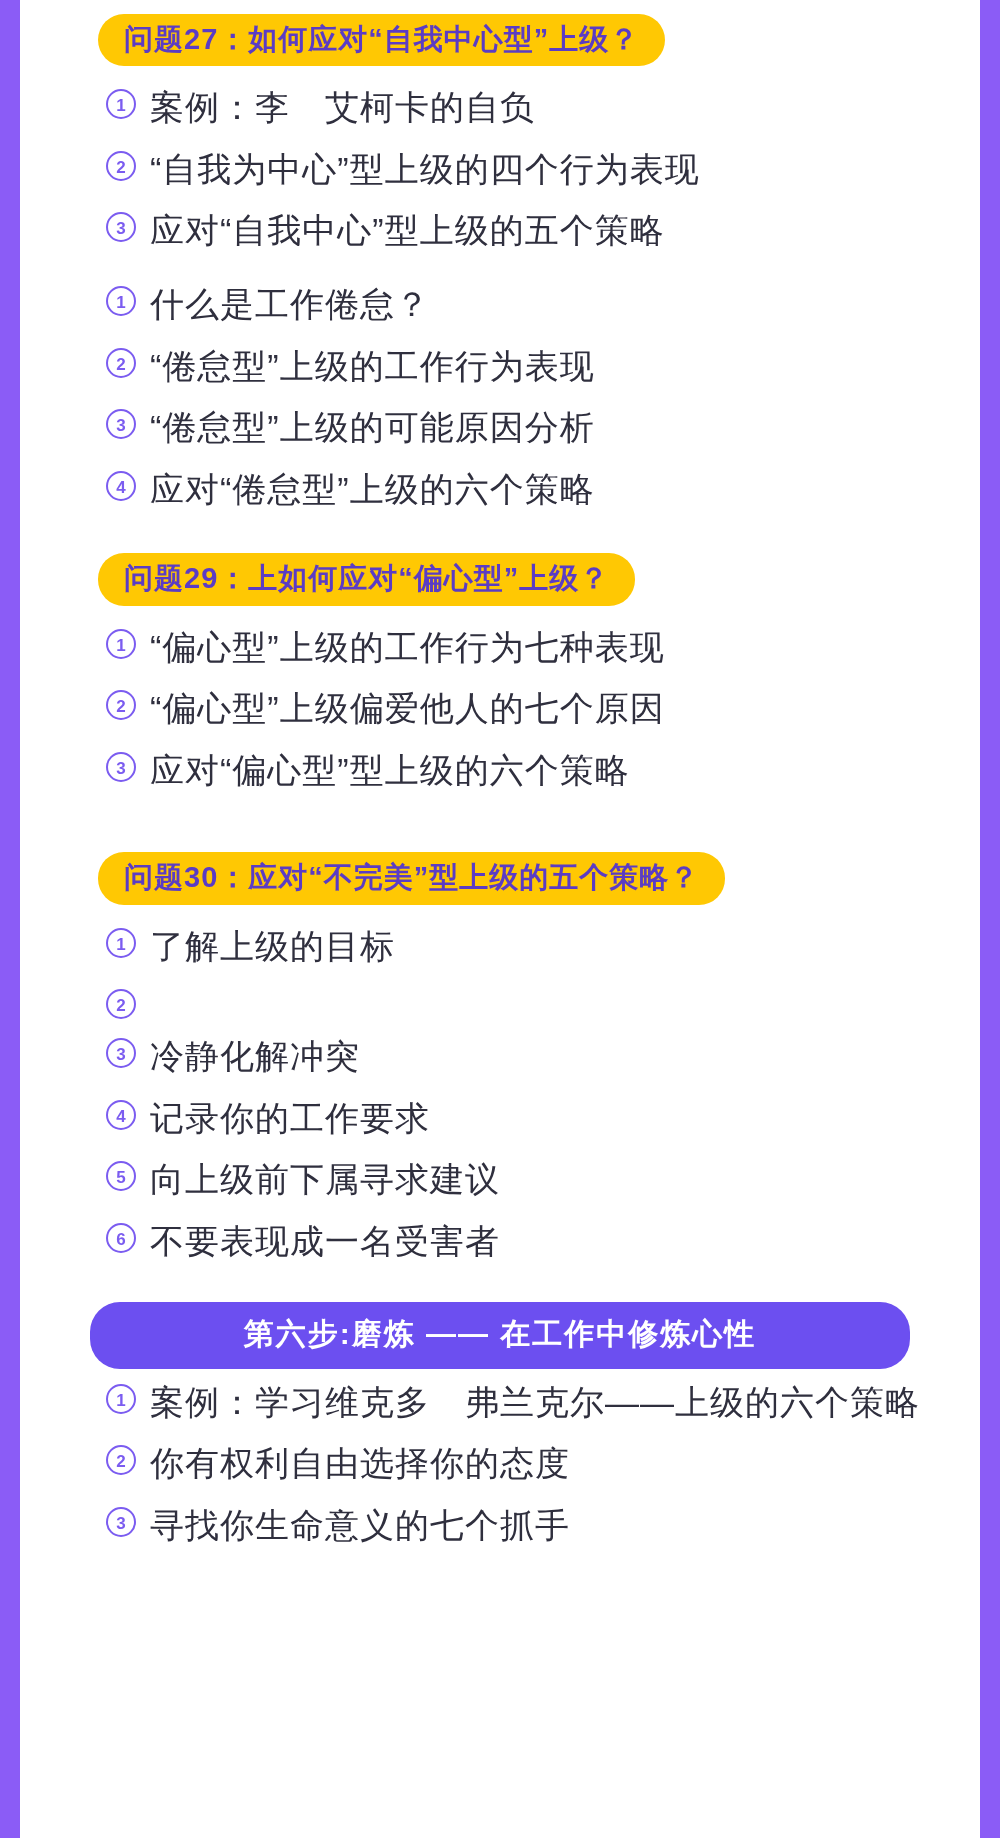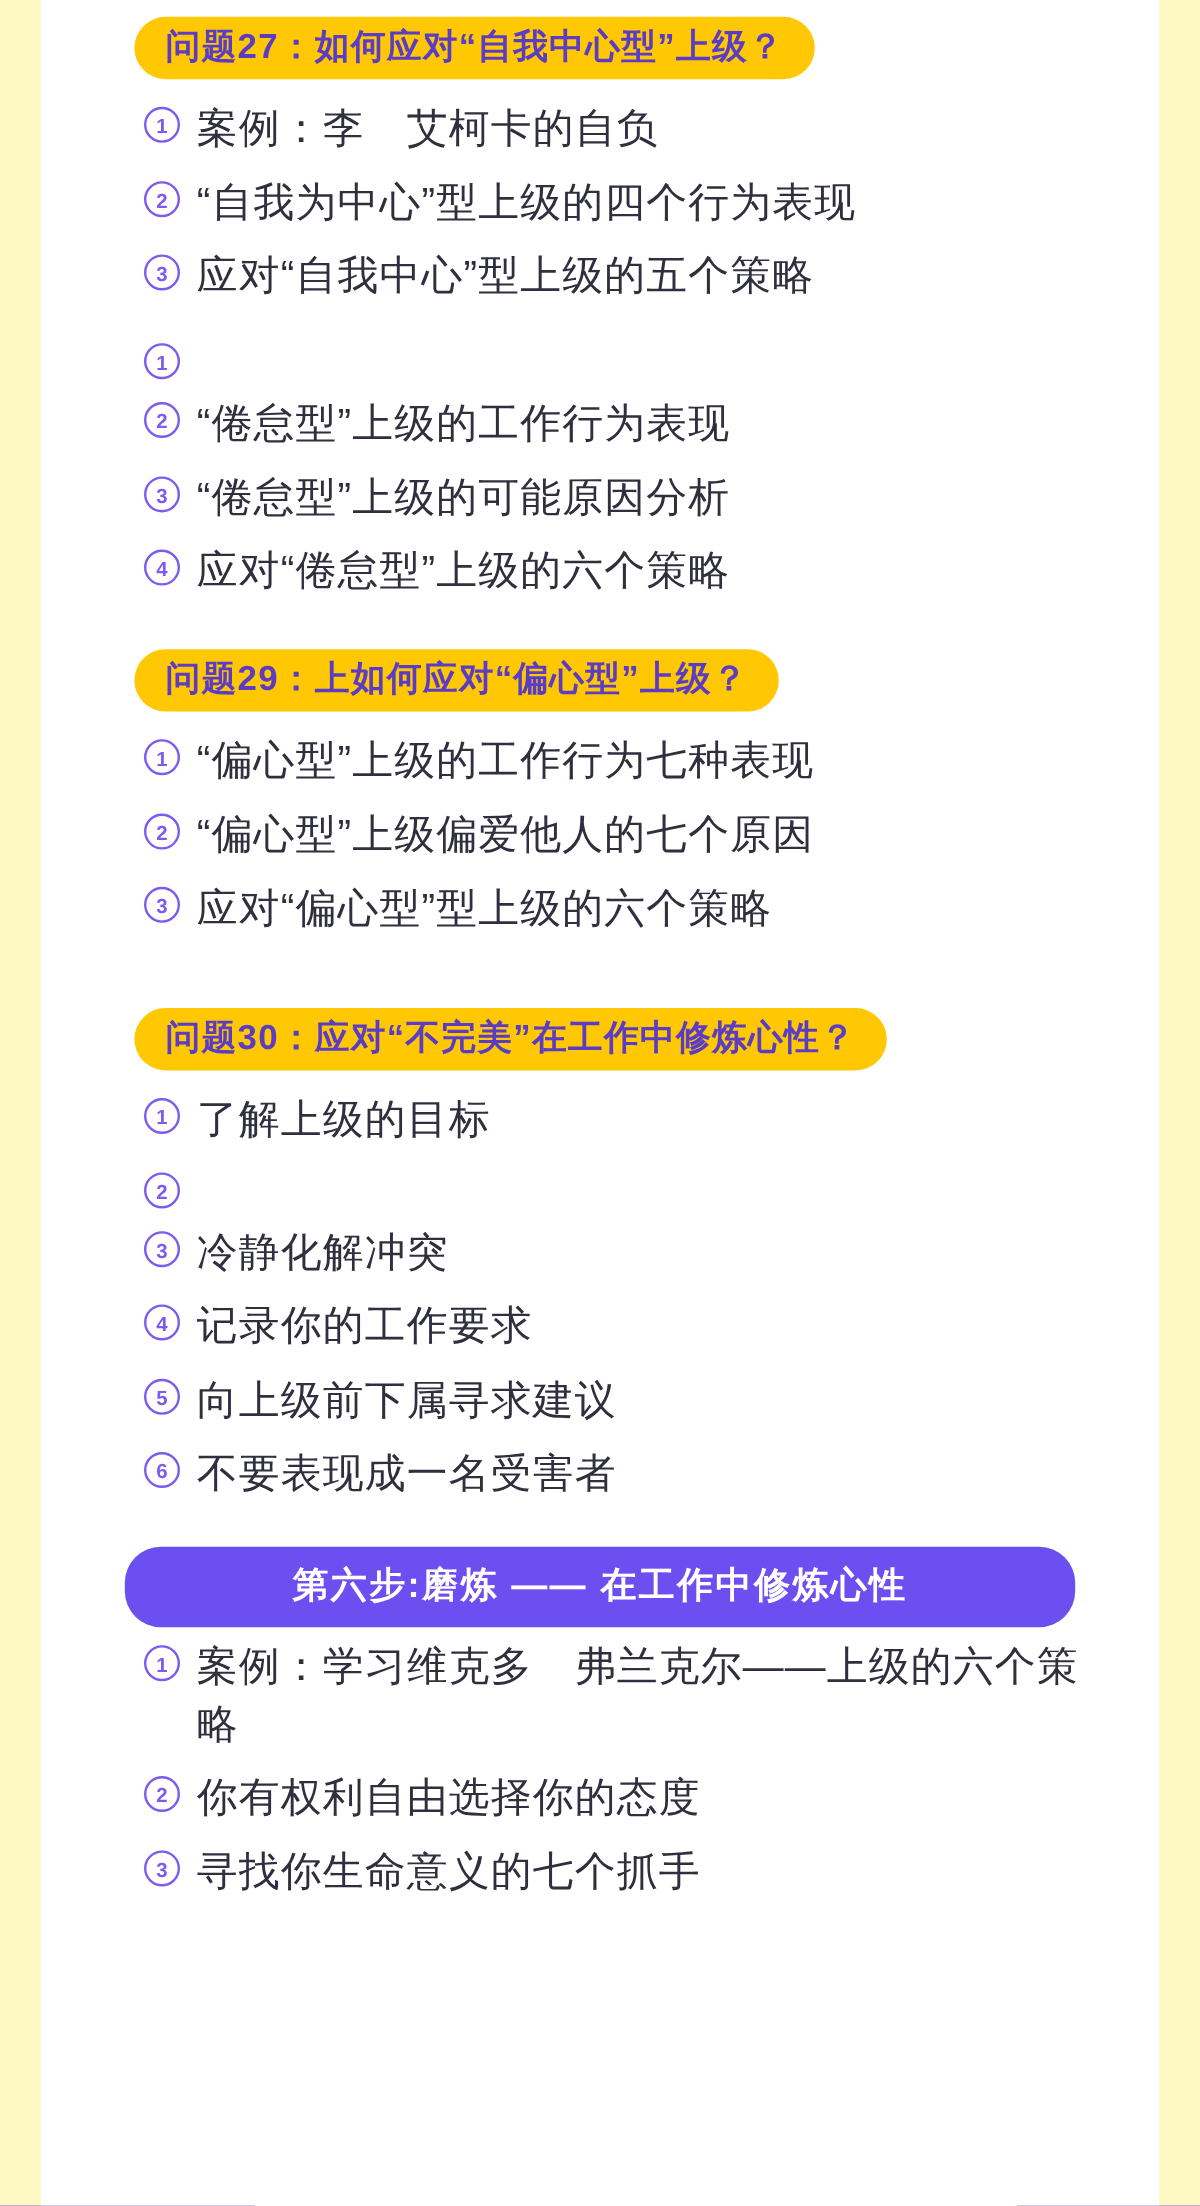--- a/index.html
+++ b/index.html
@@ -8,23 +8,23 @@
   }
   body {
     width: 1000px;
     background: #6c4ff0;
     font-family: "Liberation Sans", "DejaVu Sans", sans-serif;
   }
   .page {
     position: relative;
     width: 1000px;
     min-height: 1838px;
-    background: #fef9c3;
+    background: #8b5cf6;
     box-sizing: border-box;
-    padding: 0 34px;
+    padding: 0 20px;
   }
   .sheet {
     background: #ffffff;
     min-height: 1838px;
     box-sizing: border-box;
     padding: 8px 40px 30px 40px;
   }
   .qbanner {
     display: inline-block;
     background: #ffc803;
@@ -101,20 +101,21 @@
       <div class="item">
         <span class="num">3</span>
         <span class="itext">应对“自我中心”型上级的五个策略</span>
       </div>
     </div>
 
     
     <div class="items">
       <div class="item">
         <span class="num">1</span>
+        <span class="itext">什么是工作倦怠？</span>
       </div>
       <div class="item">
         <span class="num">2</span>
         <span class="itext">“倦怠型”上级的工作行为表现</span>
       </div>
       <div class="item">
         <span class="num">3</span>
         <span class="itext">“倦怠型”上级的可能原因分析</span>
       </div>
       <div class="item">
@@ -136,21 +137,21 @@
       </div>
       <div class="item">
         <span class="num">3</span>
         <span class="itext">应对“偏心型”型上级的六个策略</span>
       </div>
     </div>
 
     <div class="spacer"></div>
 
     
-    <div class="qbanner">问题30：应对“不完美”在工作中修炼心性？</div>
+    <div class="qbanner">问题30：应对“不完美”型上级的五个策略？</div>
     <div class="items">
       <div class="item">
         <span class="num">1</span>
         <span class="itext">了解上级的目标</span>
       </div>
       <div class="item">
         <span class="num">2</span>
       </div>
       <div class="item">
         <span class="num">3</span>

